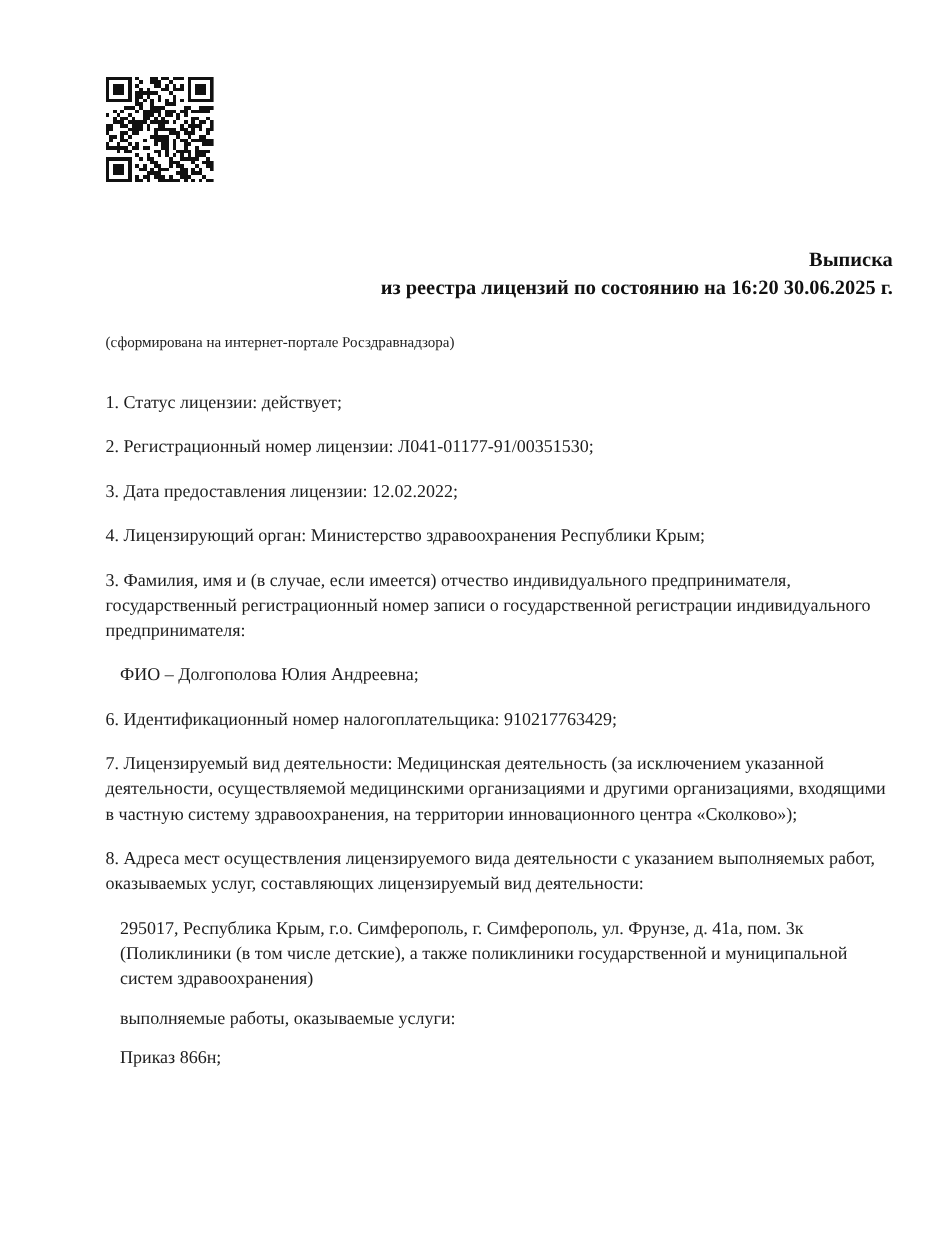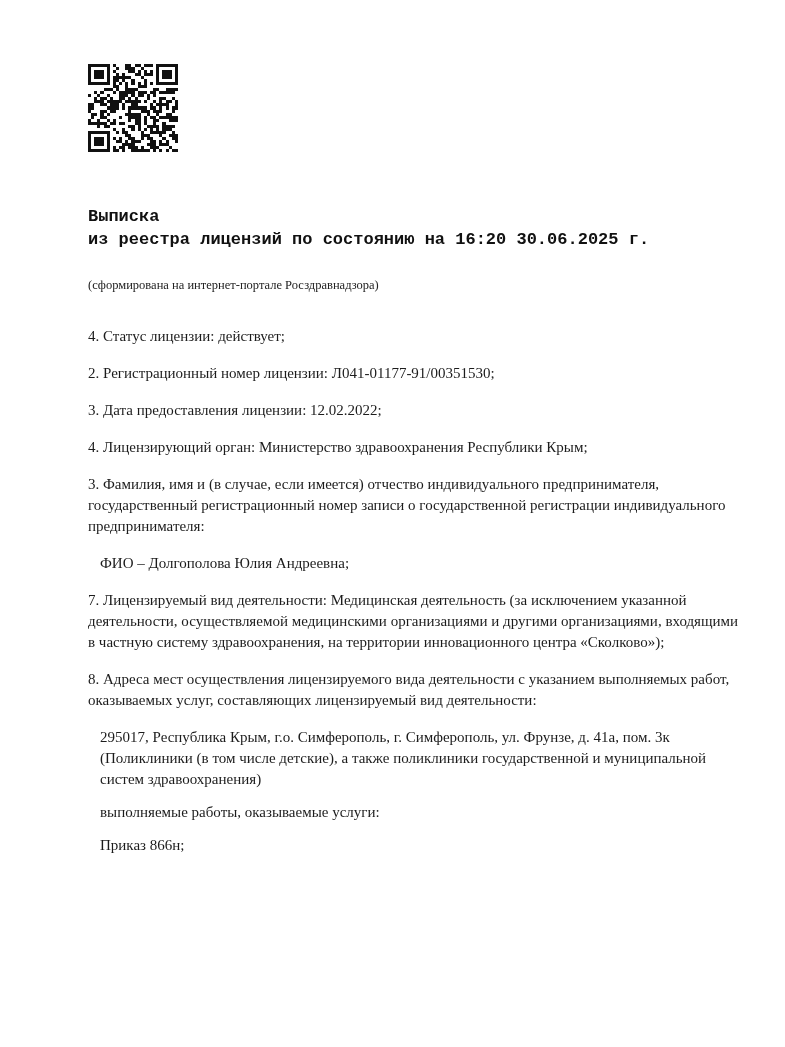--- a/index.html
+++ b/index.html
@@ -15,26 +15,25 @@
     width: 785px;
     height: 1047px;
     padding: 64px 41px 30px 88px;
     overflow: hidden;
     background: #ffffff;
   }
   .qr { width: 90px; height: 88px; }
   .qr svg { display: block; width: 90px; height: 88px; }
   .title {
     margin-top: 54px;
-    text-align: left;
+    text-align: right;
     font-weight: bold;
     font-size: 17px;
     line-height: 1.35;
     color: #111;
-    font-family: Liberation Mono, monospace;
   }
   .subtitle {
     margin-top: 26px;
     text-align: left;
     font-size: 12.5px;
     color: #222;
   }
   .doc-body {
     margin-top: 33px;
     font-size: 15px;
@@ -485,34 +484,35 @@
   </div>
 
   <div class="title">
     <div>Выписка</div>
     <div>из реестра лицензий по состоянию на 16:20 30.06.2025 г.</div>
   </div>
 
   <div class="subtitle">(сформирована на интернет-портале Росздравнадзора)</div>
 
   <div class="doc-body">
-    <p class="para">4. Статус лицензии: действует;</p>
+    <p class="para">1. Статус лицензии: действует;</p>
 
     <p class="para">2. Регистрационный номер лицензии: Л041-01177-91/00351530;</p>
 
     <p class="para">3. Дата предоставления лицензии: 12.02.2022;</p>
 
     <p class="para">4. Лицензирующий орган: Министерство здравоохранения Республики Крым;</p>
 
     <p class="para">3. Фамилия, имя и (в случае, если имеется) отчество индивидуального предпринимателя, государственный регистрационный номер записи о государственной регистрации индивидуального предпринимателя:</p>
 
     <div class="para">
       <div class="line">ФИО – Долгополова Юлия Андреевна;</div>
     </div>
 
+    <p class="para">6. Идентификационный номер налогоплательщика: 910217763429;</p>
 
     <p class="para">7. Лицензируемый вид деятельности: Медицинская деятельность (за исключением указанной деятельности, осуществляемой медицинскими организациями и другими организациями, входящими в частную систему здравоохранения, на территории инновационного центра «Сколково»);</p>
 
     <p class="para">8. Адреса мест осуществления лицензируемого вида деятельности с указанием выполняемых работ, оказываемых услуг, составляющих лицензируемый вид деятельности:</p>
 
     <div class="para">
       <div class="line">295017, Республика Крым, г.о. Симферополь, г. Симферополь, ул. Фрунзе, д. 41а, пом. 3к (Поликлиники (в том числе детские), а также поликлиники государственной и муниципальной систем здравоохранения)</div>
       <div class="line">выполняемые работы, оказываемые услуги:</div>
       <div class="line">Приказ 866н;</div>
     </div>

